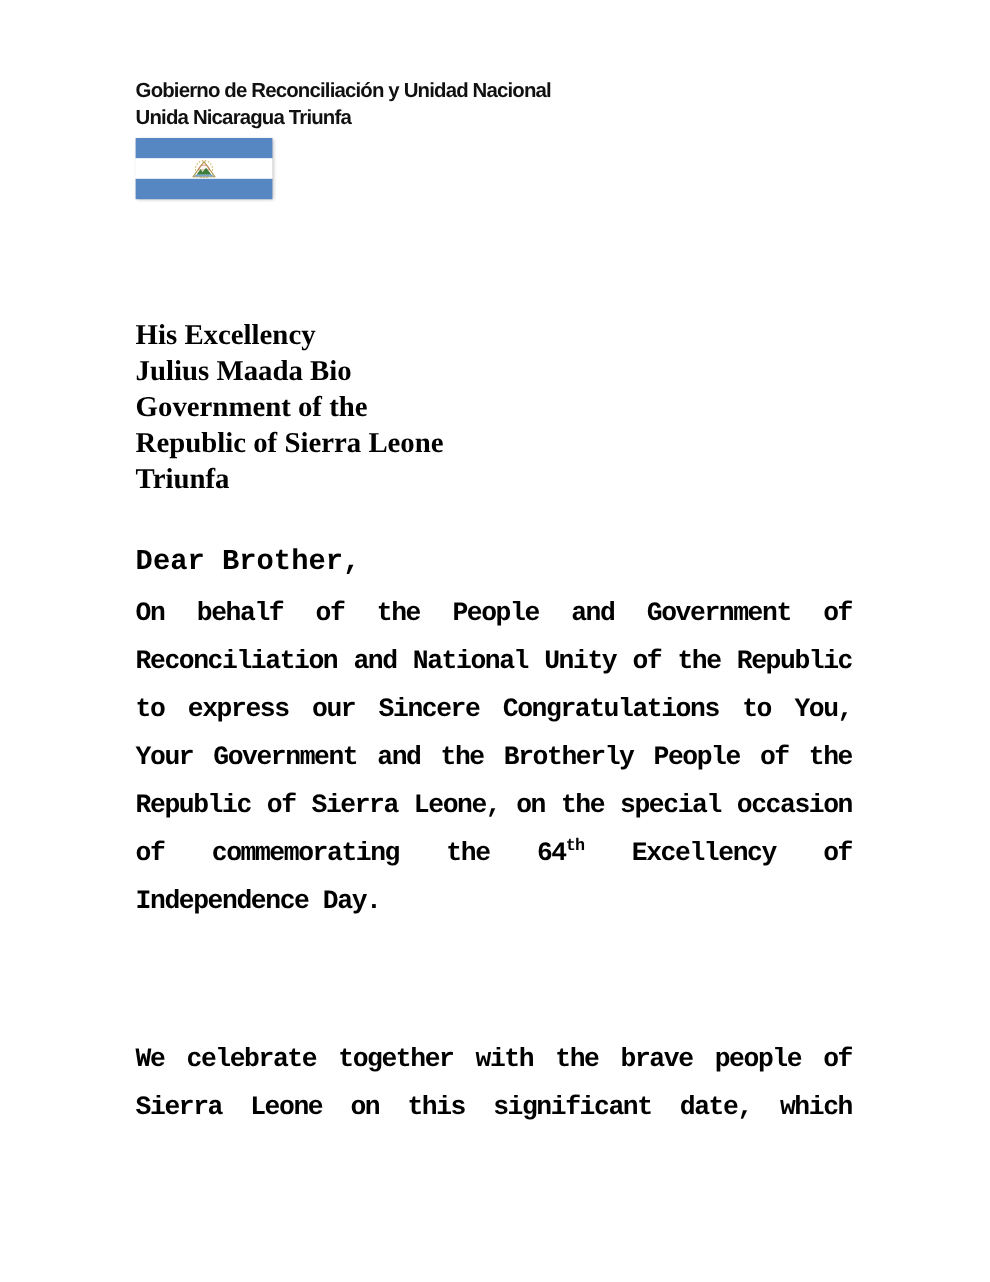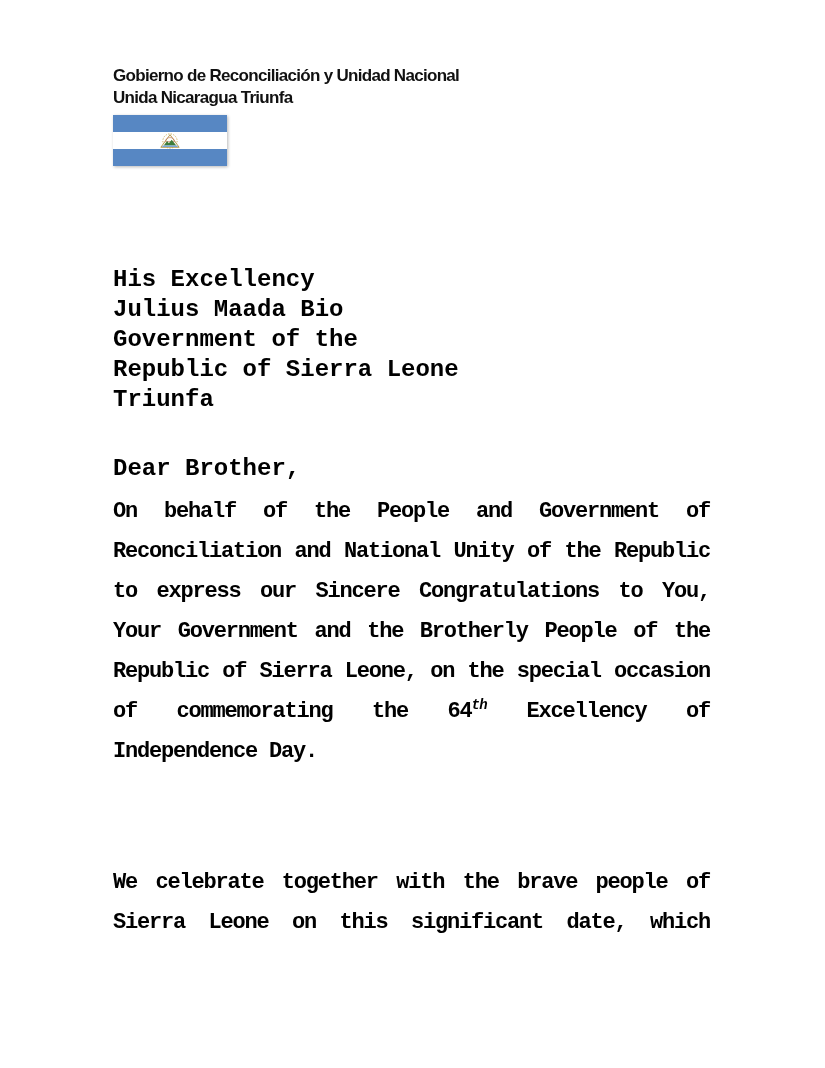--- a/index.html
+++ b/index.html
@@ -64,20 +64,21 @@
     line-height: 28px;
     white-space: nowrap;
   }
   .recipient {
     position: absolute;
     left: 113px;
     top: 265px;
     font-size: 24px;
     line-height: 30px;
     white-space: nowrap;
+    font-family: Liberation Serif, serif;
   }
   .salutation {
     position: absolute;
     left: 113px;
     top: 454px;
     font-size: 24px;
     line-height: 30px;
     white-space: nowrap;
   }
 
@@ -95,21 +96,20 @@
   .jl {
     text-align: justify;
     text-align-last: justify;
   }
   .jl.end { text-align-last: left; }
   .jl sup {
     font-size: 14px;
     line-height: 0;
     vertical-align: super;
     letter-spacing: -0.6px;
-    font-style: italic;
   }
 </style>
 </head>
 <body>
 
 <div class="page">
 
   <div class="letterhead">
     <div>Gobierno de Reconciliación y Unidad Nacional</div>
     <div>Unida Nicaragua Triunfa</div>

